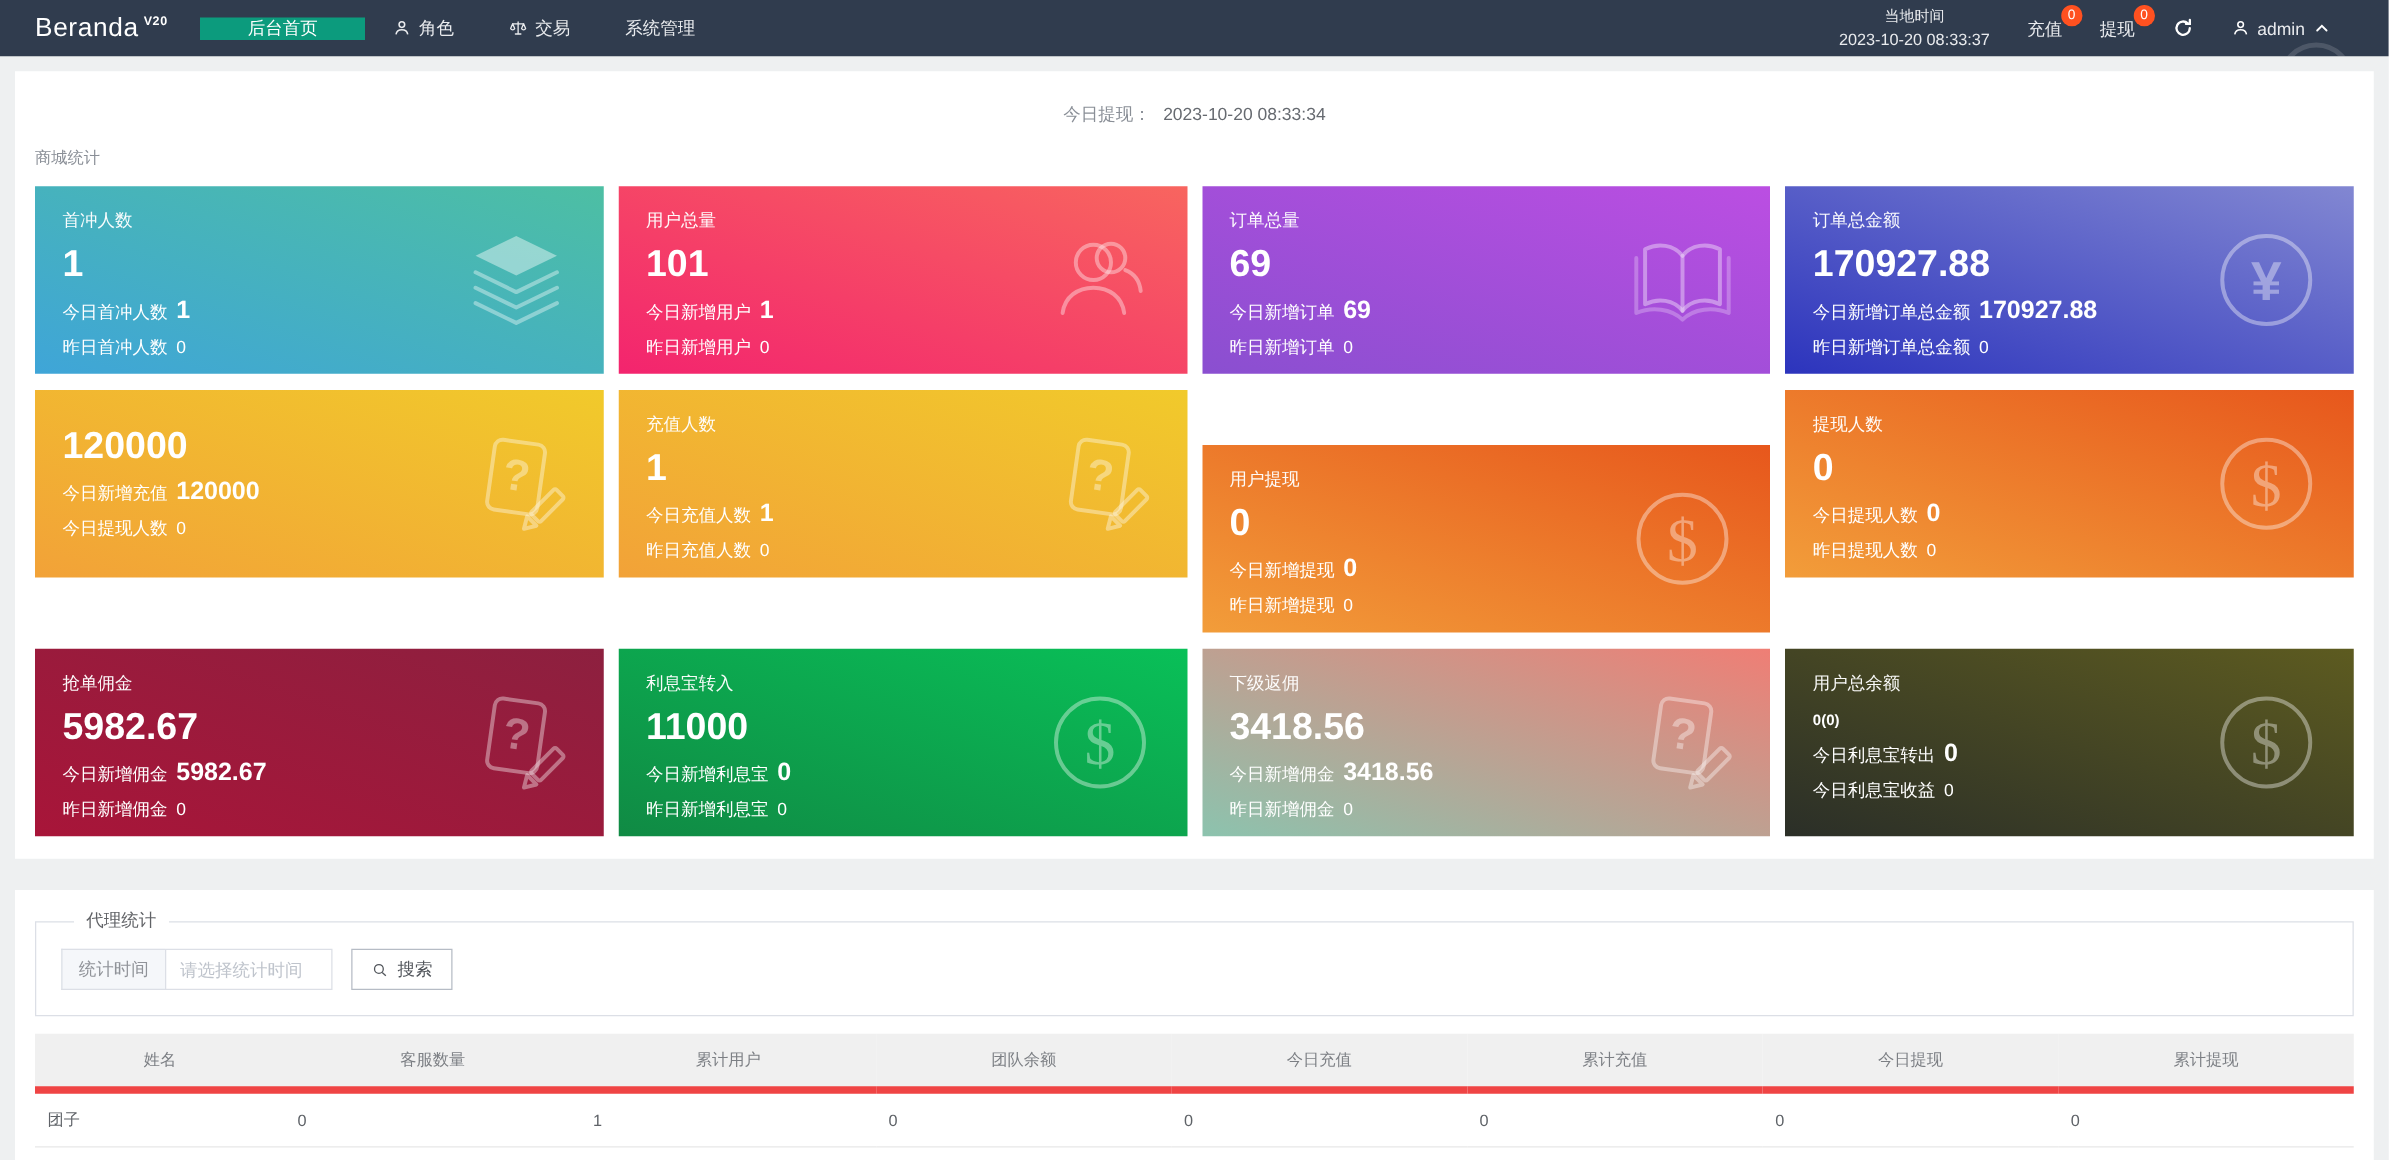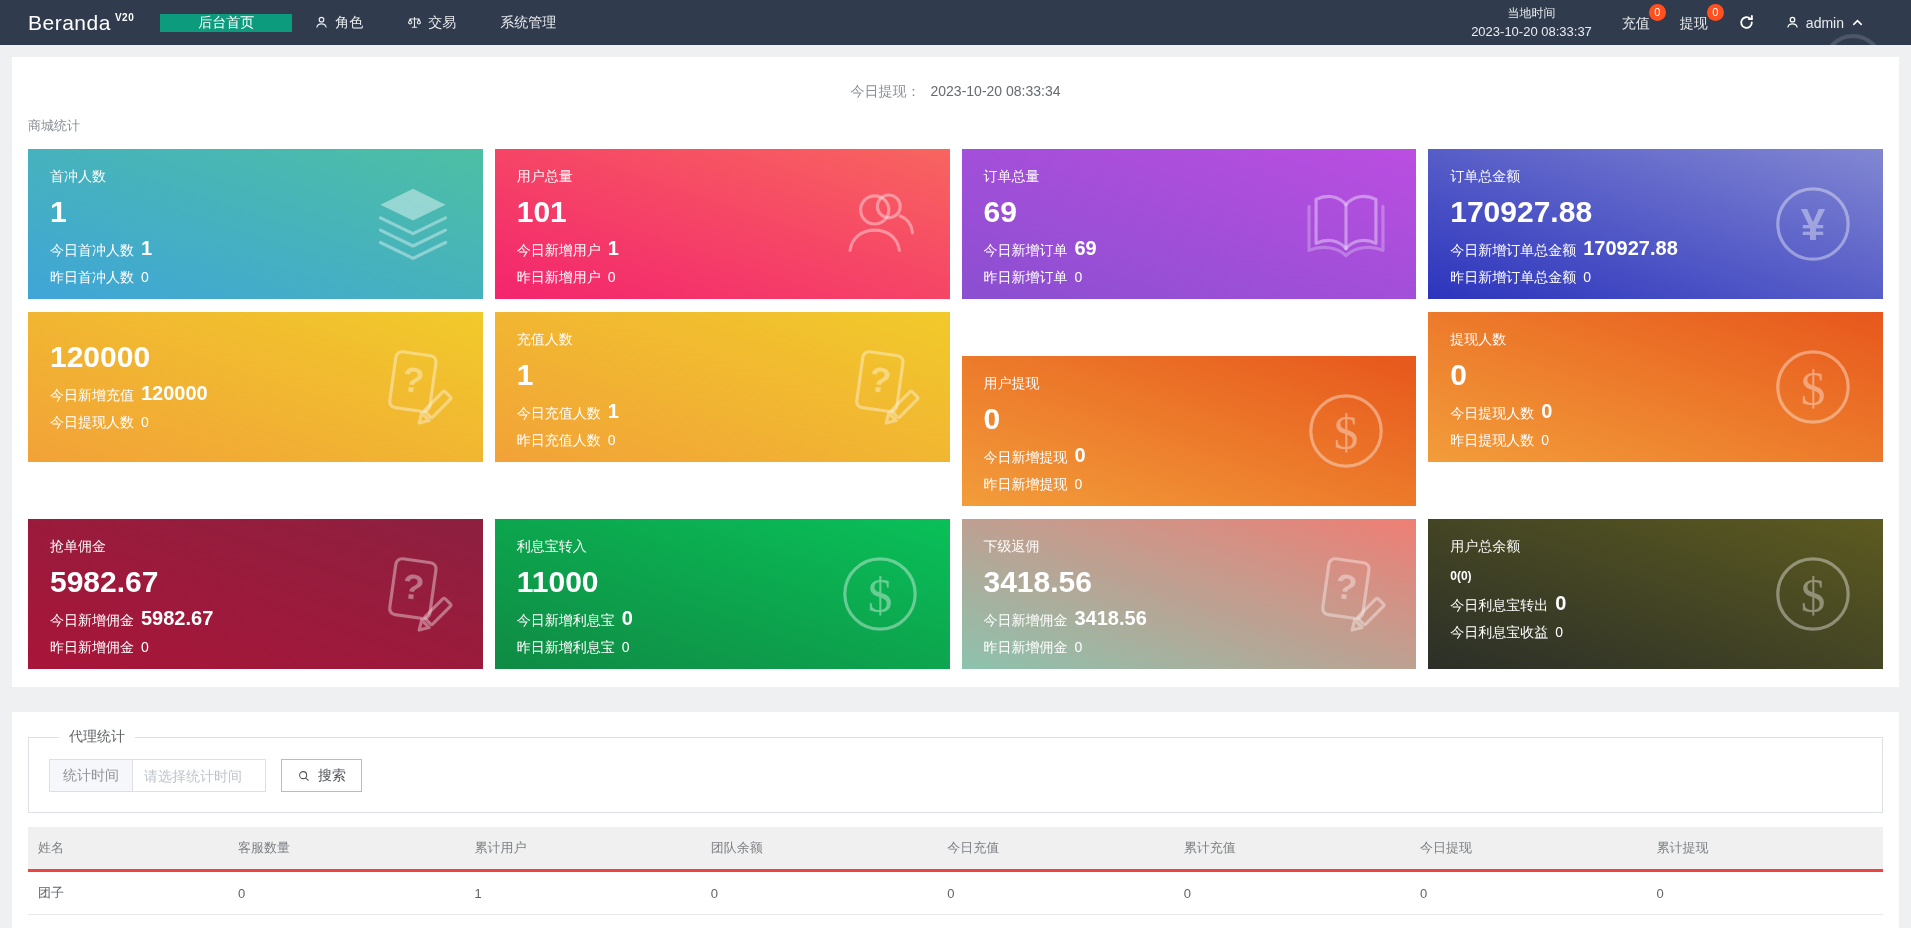--- a/index.html
+++ b/index.html
@@ -66,22 +66,22 @@
                  display:flex; align-items:center; padding:0 13px; color:#909399; font-size:14px; }
   .time-input { width:134px; border:1px solid #dcdfe6; padding:0 11px; font-size:14px;
                 color:#606266; outline:none; font-family:inherit; }
   .time-input::placeholder { color:#bfc4cc; }
   .search-btn { margin-left:15px; background:#fff; border:1px solid #b6bcc5; padding:0 15px;
                 font-size:14px; color:#52565c; display:inline-flex; align-items:center; gap:7px;
                 cursor:pointer; font-family:inherit; }
   .search-btn svg { width:14px; height:14px; }
   
   .agent-table { width:100%; border-collapse:collapse; table-layout:fixed; margin-top:14px; font-size:13px; }
-  .agent-table th { background:#f0f0f0; color:#7c7f84; font-weight:normal; text-align:left;
-                    padding:12px 10px; border-bottom:3px solid #ef4444; }
+  .agent-table th { background:#f0f0f0; color:#7c7f84; font-weight:normal; text-align:center;
+                    padding:12px 10px; border-bottom:6px solid #ef4444; }
   .agent-table td { padding:12px 10px; color:#5f6368; border-bottom:1px solid #e8e8e8; background:#fff; }
 </style>
 </head>
 <body>
 
 <header class="topbar" style="background: rgb(48, 60, 78);">
   <div class="logo">
     <span>Beranda</span>
       <sup>V20</sup>
   </div>

